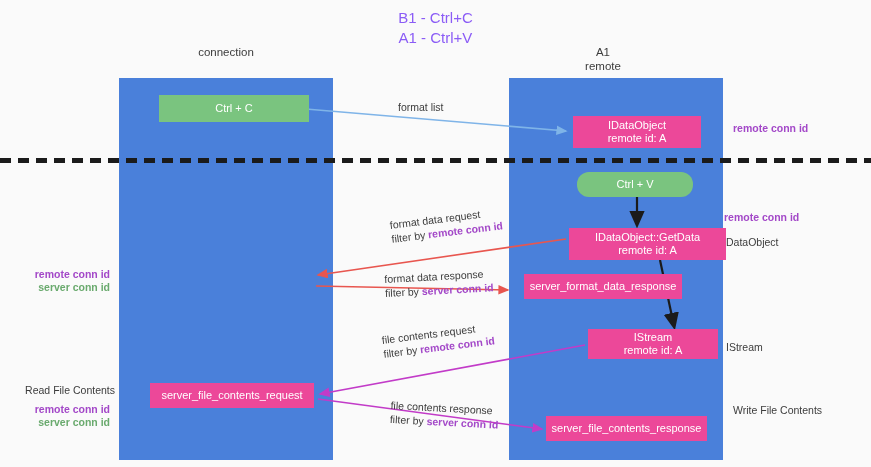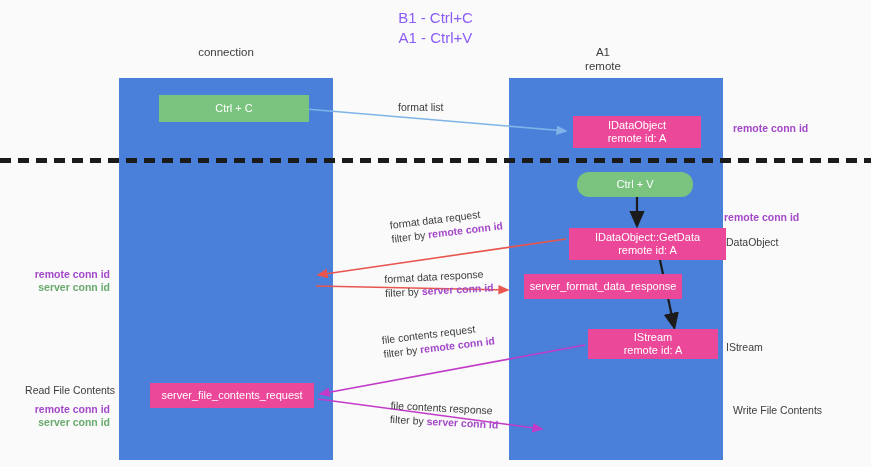--- a/index.html
+++ b/index.html
@@ -200,20 +200,23 @@
 
   <div class="node orange" id="n-istream">
     <span>IStream</span>
     <span class="l2">remote id: A</span>
   </div>
 
   <div class="node orange" id="n-sfcreq">
     <span>server_file_contents_request</span>
   </div>
 
+  <div class="node orange" id="n-sfcres">
+    <span>server_file_contents_response</span>
+  </div>
 
   <div class="edge-label" id="el-formatlist">
     <span>format list</span>
   </div>
 
   <div class="edge-label" id="el-fdreq">
     <span class="rot">format data request</span>
     <span class="rot"><span>filter by </span><b class="purple">remote conn id</b></span>
   </div>
 

